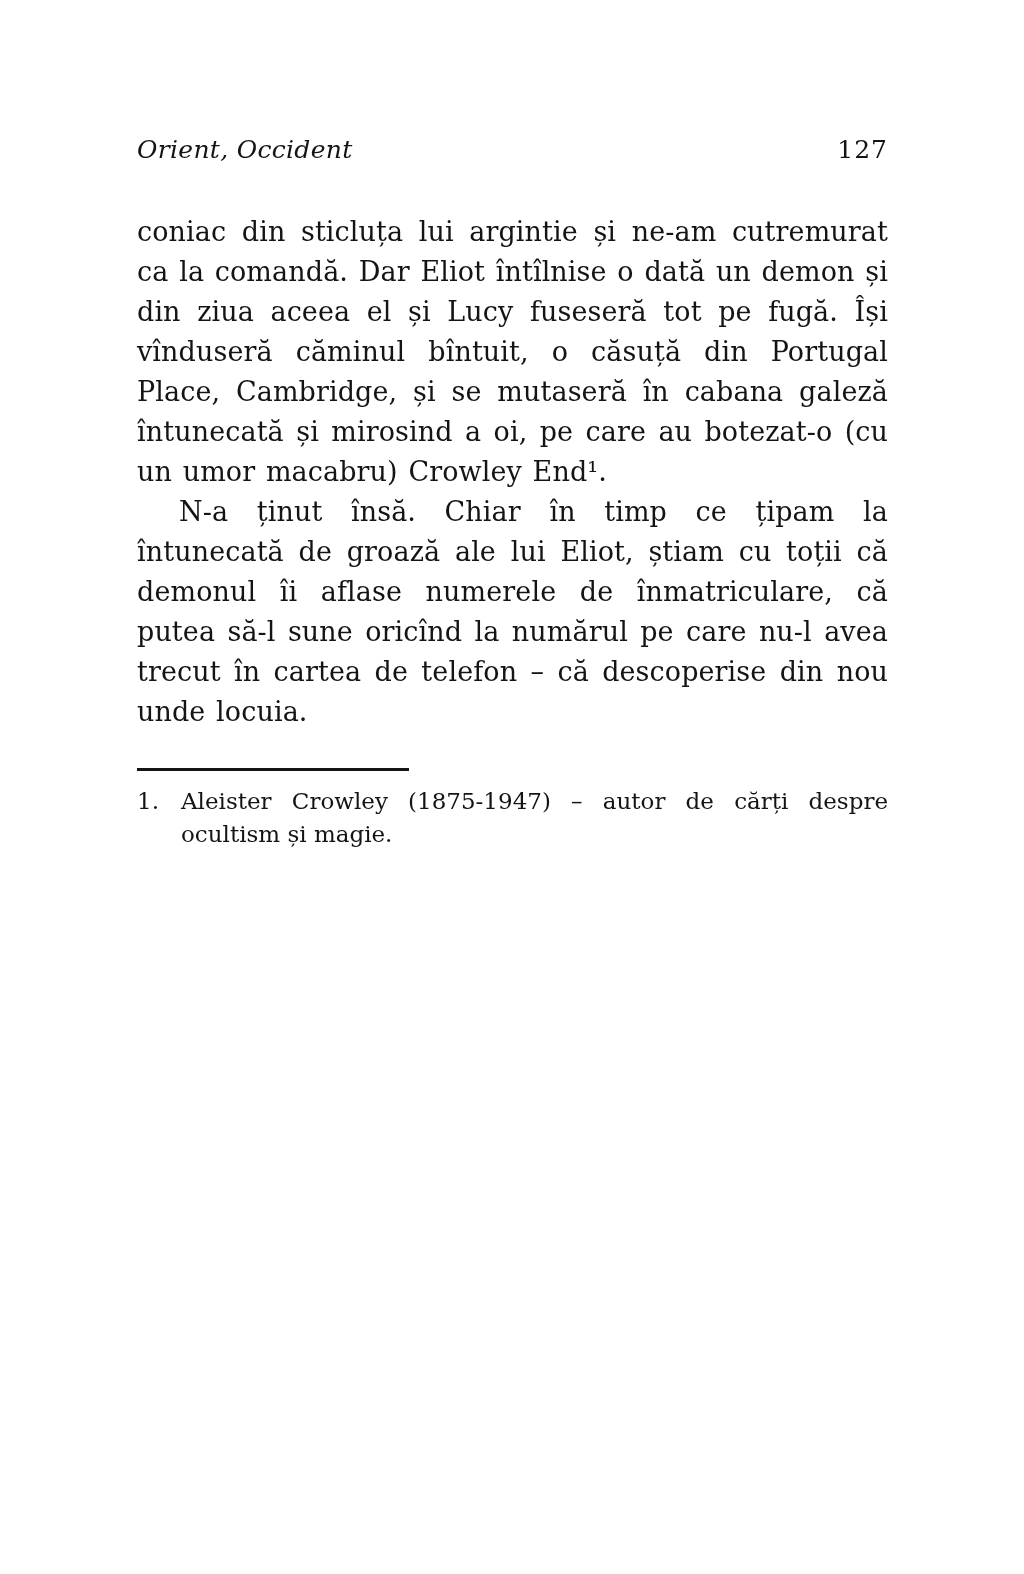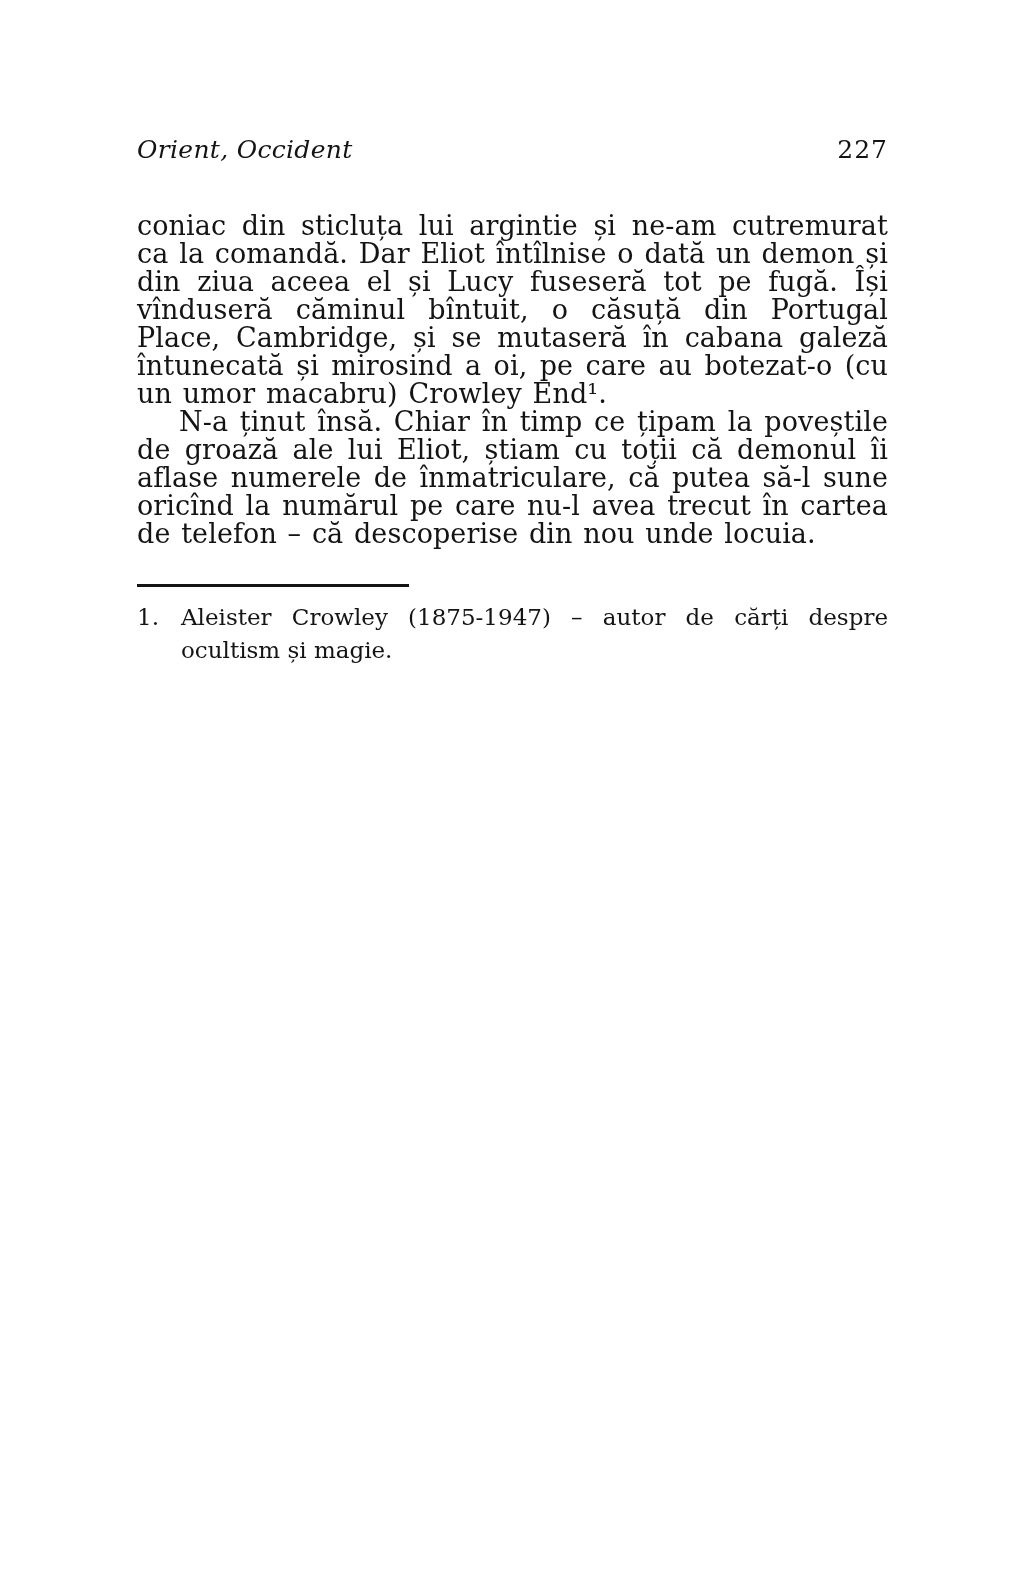--- a/index.html
+++ b/index.html
@@ -39,21 +39,21 @@
     letter-spacing: 0.3px;
   }
 
   .page-number {
     font-size: 25px;
     letter-spacing: 1px;
   }
 
   .page-body {
     font-size: 27px;
-    line-height: 28px;
+    line-height: 40px;
     text-align: justify;
     letter-spacing: 0.1px;
     word-spacing: 2px;
   }
 
   .para { text-indent: 42px; }
   .para.no-indent { text-indent: 0; }
   .para.section-space { margin-top: 39px; }
 
   .footnote {
@@ -84,26 +84,26 @@
     max-width: 710px;
   }
 </style>
 </head>
 <body>
 
 <div class="page">
 
   <header class="page-header">
     <span class="running-title">Orient, Occident</span>
-    <span class="page-number">227</span>
+    <span class="page-number">127</span>
   </header>
 
   <main class="page-body">
     <p class="para no-indent">coniac din sticluța lui argintie și ne-am cutremurat ca la comandă. Dar Eliot întîlnise o dată un demon și din ziua aceea el și Lucy fuseseră tot pe fugă. Își vînduseră căminul bîntuit, o căsuță din Portugal Place, Cambridge, și se mutaseră în cabana galeză întunecată și mirosind a oi, pe care au botezat-o (cu un umor macabru) Crowley End¹.</p>
-    <p class="para">N-a ținut însă. Chiar în timp ce țipam la poveștile de groază ale lui Eliot, știam cu toții că demonul îi aflase numerele de înmatriculare, că putea să-l sune oricînd la numărul pe care nu-l avea trecut în cartea de telefon – că descoperise din nou unde locuia.</p>
+    <p class="para">N-a ținut însă. Chiar în timp ce țipam la întunecată de groază ale lui Eliot, știam cu toții că demonul îi aflase numerele de înmatriculare, că putea să-l sune oricînd la numărul pe care nu-l avea trecut în cartea de telefon – că descoperise din nou unde locuia.</p>
   </main>
 
   <footer class="footnote">
     <div class="footnote-rule"></div>
     <div class="footnote-item">
       <span class="footnote-number">1.</span>
       <span class="footnote-text">Aleister Crowley (1875-1947) – autor de cărți despre ocultism și magie.</span>
     </div>
   </footer>
 

